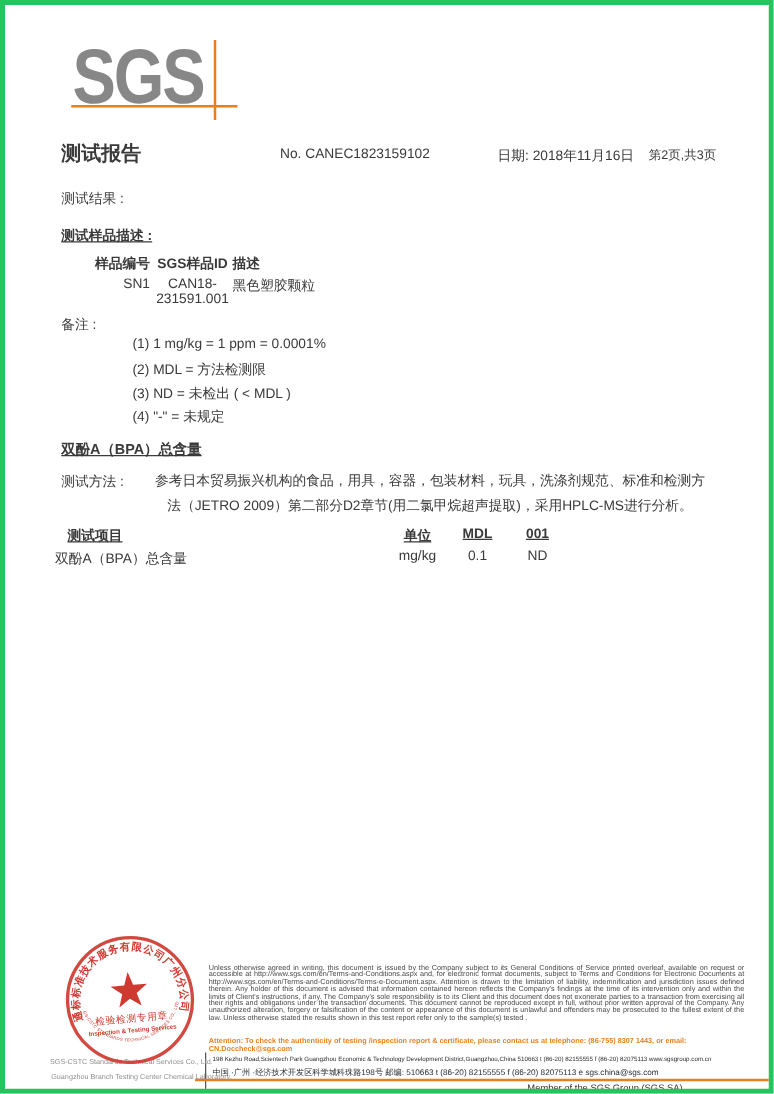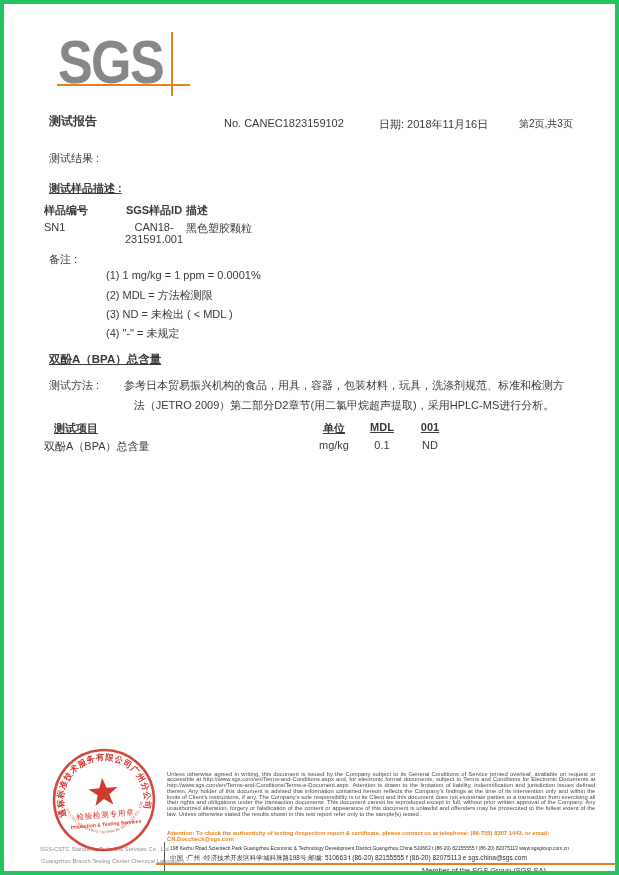--- a/index.html
+++ b/index.html
@@ -11,34 +11,34 @@
   }
   .abs { position:absolute; }
 
   
   .logo-text { left:54px; top:30px; font-size:62px; font-weight:bold; color:#878787;
                line-height:56px; letter-spacing:-2px; transform:scaleX(0.84); transform-origin:0 0; }
   .logo-hline { left:53px; top:80px; width:133px; height:2px; background:#e6801e; }
   .logo-vline { left:167px; top:28px; width:2px; height:64px; background:#e6801e; }
 
   
-  .doc-title { left:45px; top:109px; font-size:12px; font-weight:bold; }
+  .doc-title { left:45px; top:109px; font-size:16px; font-weight:bold; }
   .report-no { left:220px; top:113px; font-size:11px; }
-  .report-date { left:375px; top:113px; font-size:11px; }
+  .report-date { left:394px; top:113px; font-size:11px; }
   .report-pages { left:515px; top:113px; font-size:10px; }
 
   .t11 { font-size:11px; }
   .bold { font-weight:bold; }
   .und { text-decoration:underline; }
 
   .results-label { left:45px; top:147px; }
   .sampledesc-label { left:45px; top:177px; }
 
   
-  .st-c1 { left:40px;  width:76px; text-align:left; }
+  .st-c1 { left:40px;  width:76px; text-align:right; }
   .st-c2 { left:110px; width:80px; text-align:center; }
   .st-c3 { left:182px; width:220px; text-align:left; }
   .st-head { top:199px; }
   .st-row  { top:217px; }
 
   .remarks-label { left:45px; top:248px; }
   .remark { left:102px; width:400px; }
 
   .bpa-heading { left:45px; top:348px; font-size:11.5px; }
   .method-label { left:45px; top:374px; }

